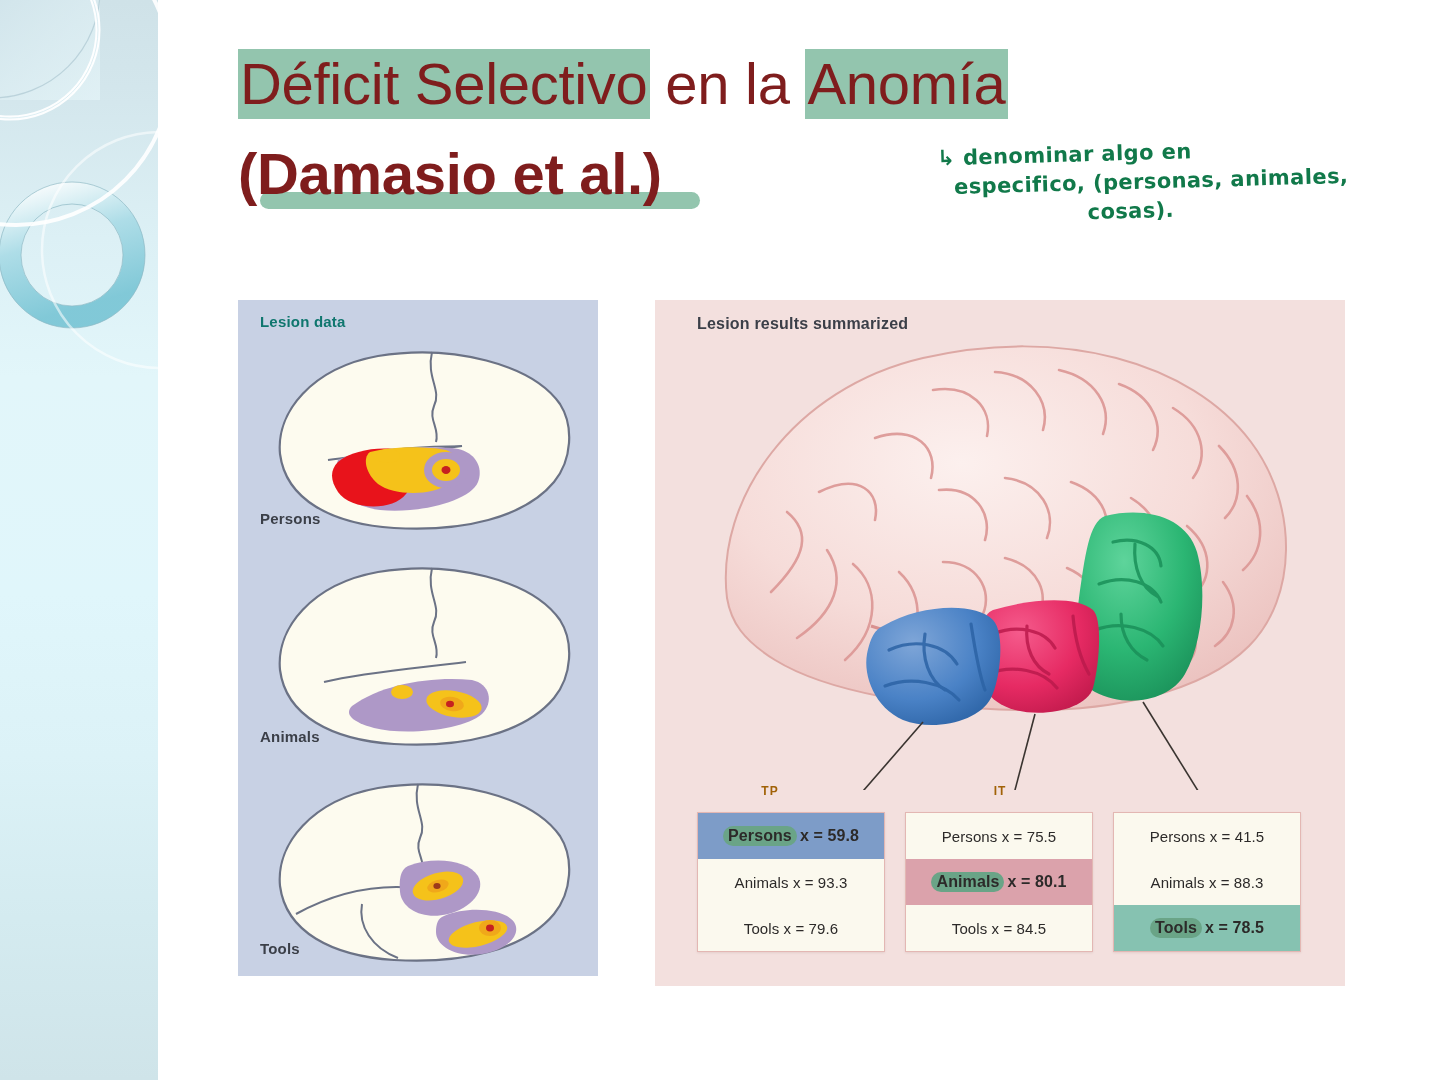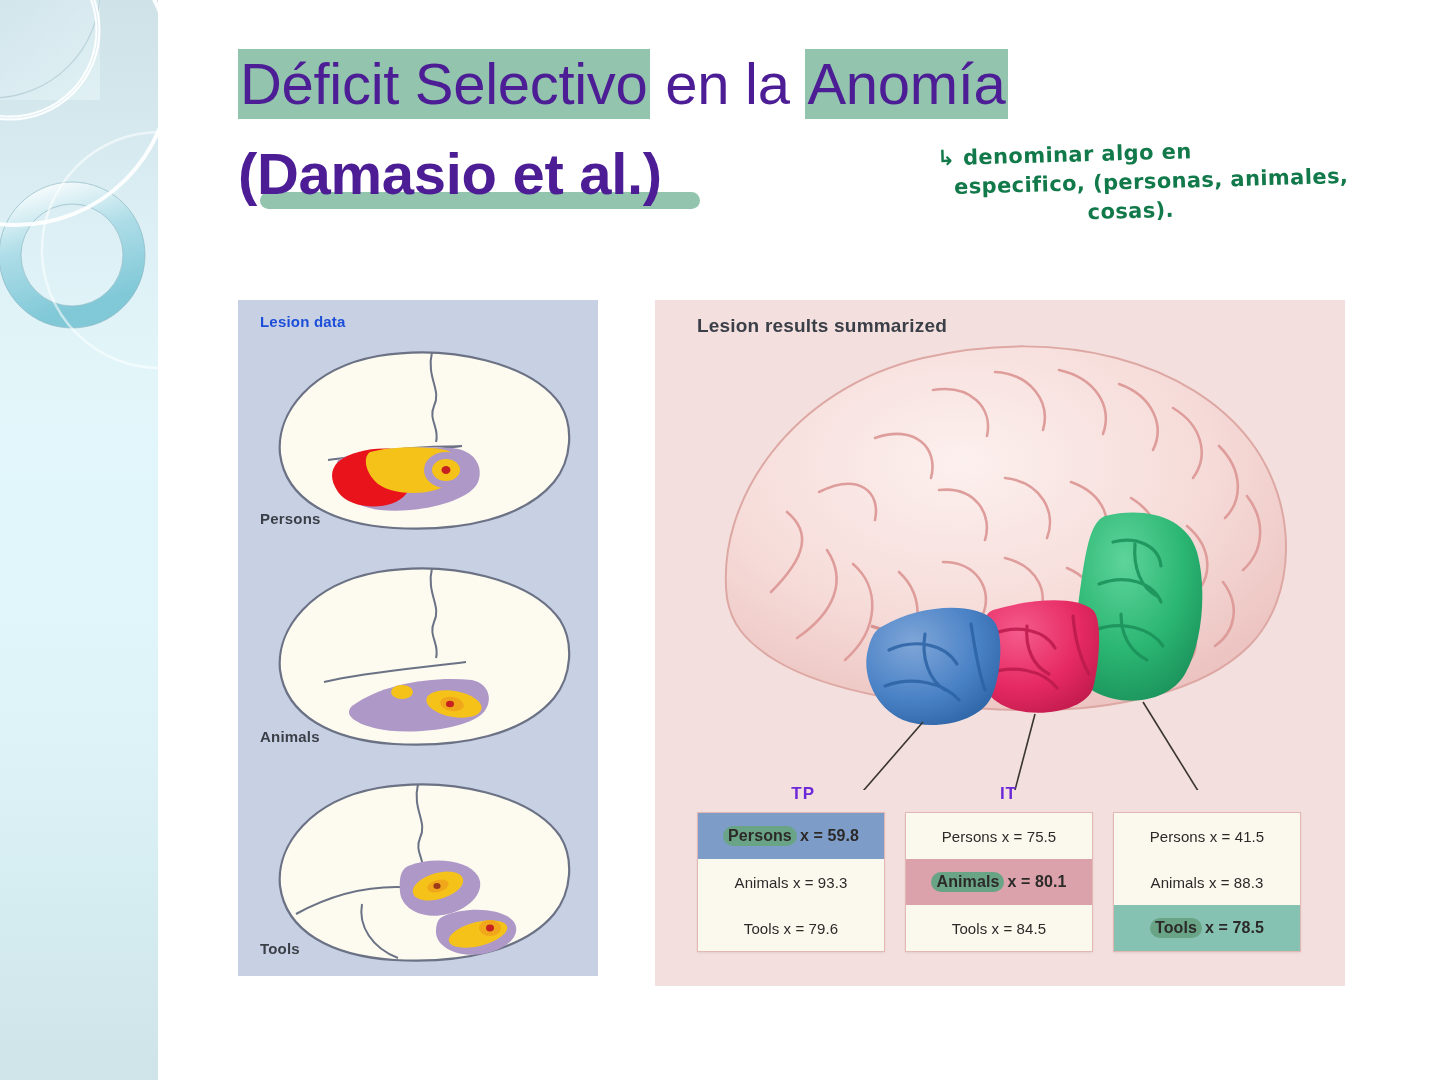--- a/index.html
+++ b/index.html
@@ -36,21 +36,21 @@
   
   #title-block {
     position: absolute;
     left: 238px;
     top: 40px;
     width: 990px;
   }
   .title-line {
     font-size: 58px;
     line-height: 88px;
-    color: #4c1d95;
+    color: #7f1d1d;
     white-space: nowrap;
     font-weight: normal;
     letter-spacing: -0.3px;
   }
   .hl {
     background: #93c5ae;
     padding: 2px 2px 3px 2px;
     box-decoration-break: clone;
     -webkit-box-decoration-break: clone;
   }
@@ -91,21 +91,21 @@
     top: 300px;
     width: 360px;
     height: 676px;
     background: #c8d1e4;
   }
   #lesion-data-title {
     position: absolute;
     left: 22px; top: 13px;
     font-size: 15px;
     font-weight: bold;
-    color: #1d4ed8;
+    color: #0f766e;
     letter-spacing: 0.2px;
   }
   .brain-slot { position: absolute; left: 28px; width: 310px; }
   #slot-persons { top: 42px;  height: 200px; }
   #slot-animals { top: 258px; height: 200px; }
   #slot-tools   { top: 474px; height: 200px; }
   .brain-caption {
     position: absolute;
     left: 22px;
     font-size: 15px;
@@ -122,42 +122,42 @@
     position: absolute;
     left: 655px;
     top: 300px;
     width: 690px;
     height: 686px;
     background: #f3e0de;
   }
   #lesion-results-title {
     position: absolute;
     left: 42px; top: 15px;
-    font-size: 19px;
+    font-size: 16px;
     font-weight: bold;
     color: #3b3f48;
     letter-spacing: 0.2px;
   }
   #brain-3d { position: absolute; left: 20px; top: 30px; }
 
   #region-labels {
     position: absolute;
     left: 0; top: 484px;
     width: 690px; height: 30px;
   }
   .region-label {
     position: absolute;
-    font-size: 17px;
+    font-size: 12px;
     font-weight: bold;
-    color: #6d28d9;
+    color: #a16207;
     letter-spacing: 1px;
-    text-align: right;
+    text-align: center;
   }
   #label-tp  { left: 70px;  width: 90px; }
-  #label-it  { left: 272px; width: 90px; }
+  #label-it  { left: 300px; width: 90px; }
   #label-itp { left: 500px; width: 90px; margin-top: 48px; }
 
   #score-boxes {
     position: absolute;
     left: 0; top: 512px;
     width: 690px; height: 152px;
   }
   .score-box {
     position: absolute;
     top: 0;

